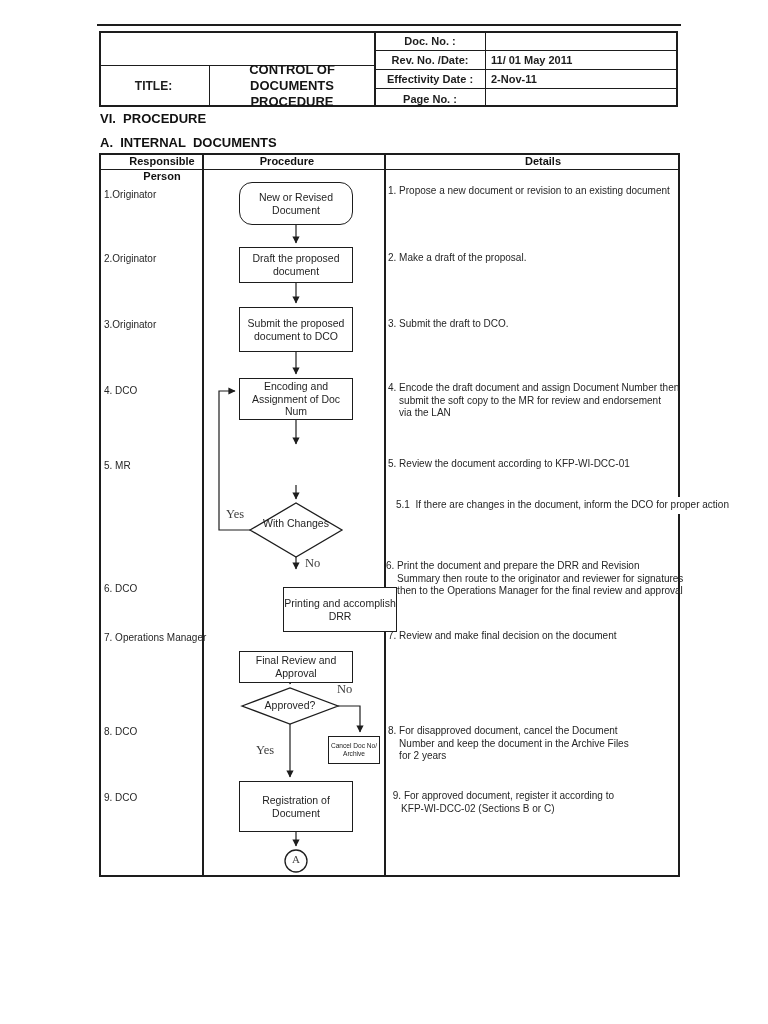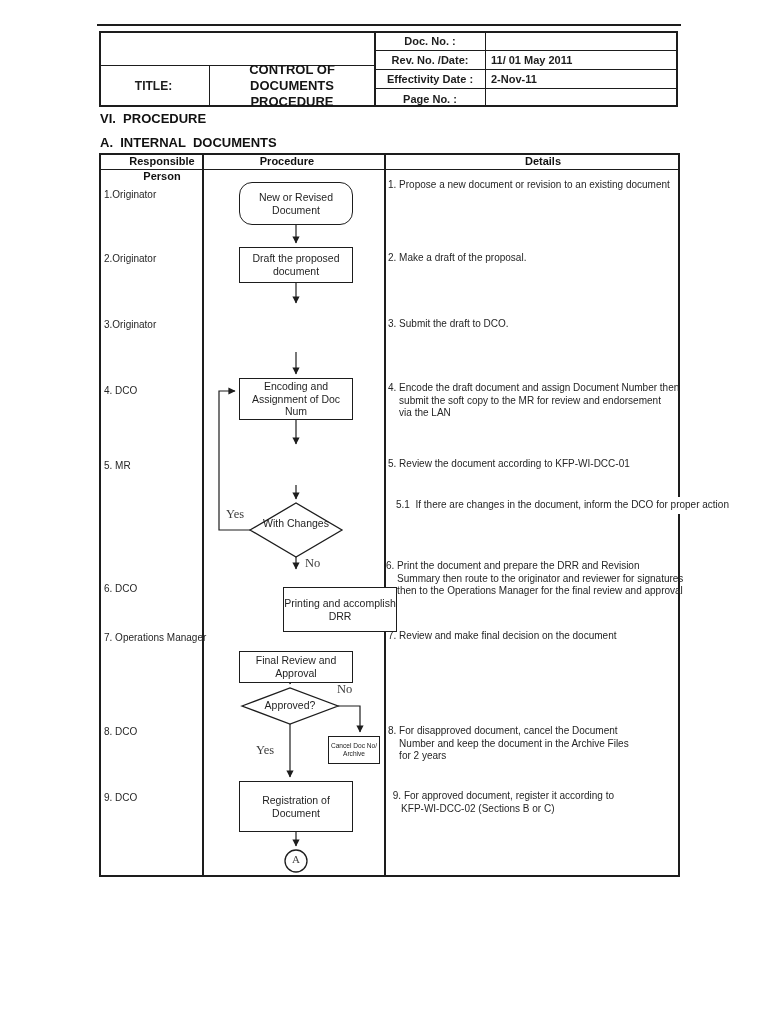--- a/index.html
+++ b/index.html
@@ -88,21 +88,21 @@
   <div class="person" style="top:189px;">1.Originator</div>
   <div class="person" style="top:253px;">2.Originator</div>
   <div class="person" style="top:319px;">3.Originator</div>
   <div class="person" style="top:385px;">4. DCO</div>
   <div class="person" style="top:460px;">5. MR</div>
   <div class="person" style="top:583px;">6. DCO</div>
   <div class="person" style="top:632px;">7. Operations Manager</div>
   <div class="person" style="top:726px;">8. DCO</div>
   <div class="person" style="top:792px;">9. DCO</div>
 
-  <div class="detail" style="top:179px;">1. Propose a new document or revision to an existing document</div>
+  <div class="detail" style="top:185px;">1. Propose a new document or revision to an existing document</div>
   <div class="detail" style="top:252px;">2. Make a draft of the proposal.</div>
   <div class="detail" style="top:318px;">3. Submit the draft to DCO.</div>
   <div class="detail" style="top:382px;">4. Encode the draft document and assign Document Number then
     submit the soft copy to the MR for review and endorsement
     via the LAN</div>
   <div class="detail" style="top:458px;">5. Review the document according to KFP-WI-DCC-01</div>
   <div class="detail detail-over" style="left:396px; top:497px;">5.1  If there are changes in the document, inform the DCO for proper action</div>
   <div class="detail" style="left:386px; top:560px;">6. Print the document and prepare the DRR and Revision
     Summary then route to the originator and reviewer for signatures
     then to the Operations Manager for the final review and approval</div>
@@ -135,20 +135,21 @@
     </g>
     <g stroke="#1d1d1d" stroke-width="1.3" fill="#ffffff">
       <polygon points="250,530 296,503 342,530 296,557"></polygon>
       <polygon points="242,706 290,688 338,706 290,724"></polygon>
       <circle cx="296" cy="861" r="11"></circle>
     </g>
   </svg>
 
   <div class="fc-box fc-rounded" style="top:182px; height:43px;">New or Revised Document</div>
   <div class="fc-box" style="top:247px; height:36px;">Draft the proposed document</div>
+  <div class="fc-box" style="top:307px; height:45px;">Submit the proposed document to DCO</div>
   <div class="fc-box" style="top:378px; height:42px; line-height:12.5px;">Encoding and Assignment of Doc Num</div>
   <div class="fc-box" style="top:587px; height:45px;margin-left:44px;">Printing and accomplish DRR</div>
   <div class="fc-box" style="top:631px; height:32px;margin-top:20px;">Final Review and Approval</div>
   <div class="fc-box" style="top:781px; height:51px;">Registration of Document</div>
   <div class="fc-cancel">Cancel Doc No/ Archive</div>
 
   <div class="fc-dlabel" style="left:256px; top:517px; width:80px;">With Changes</div>
   <div class="fc-dlabel" style="left:245px; top:699px; width:90px;">Approved?</div>
   <div class="fc-connector-label">A</div>
 

